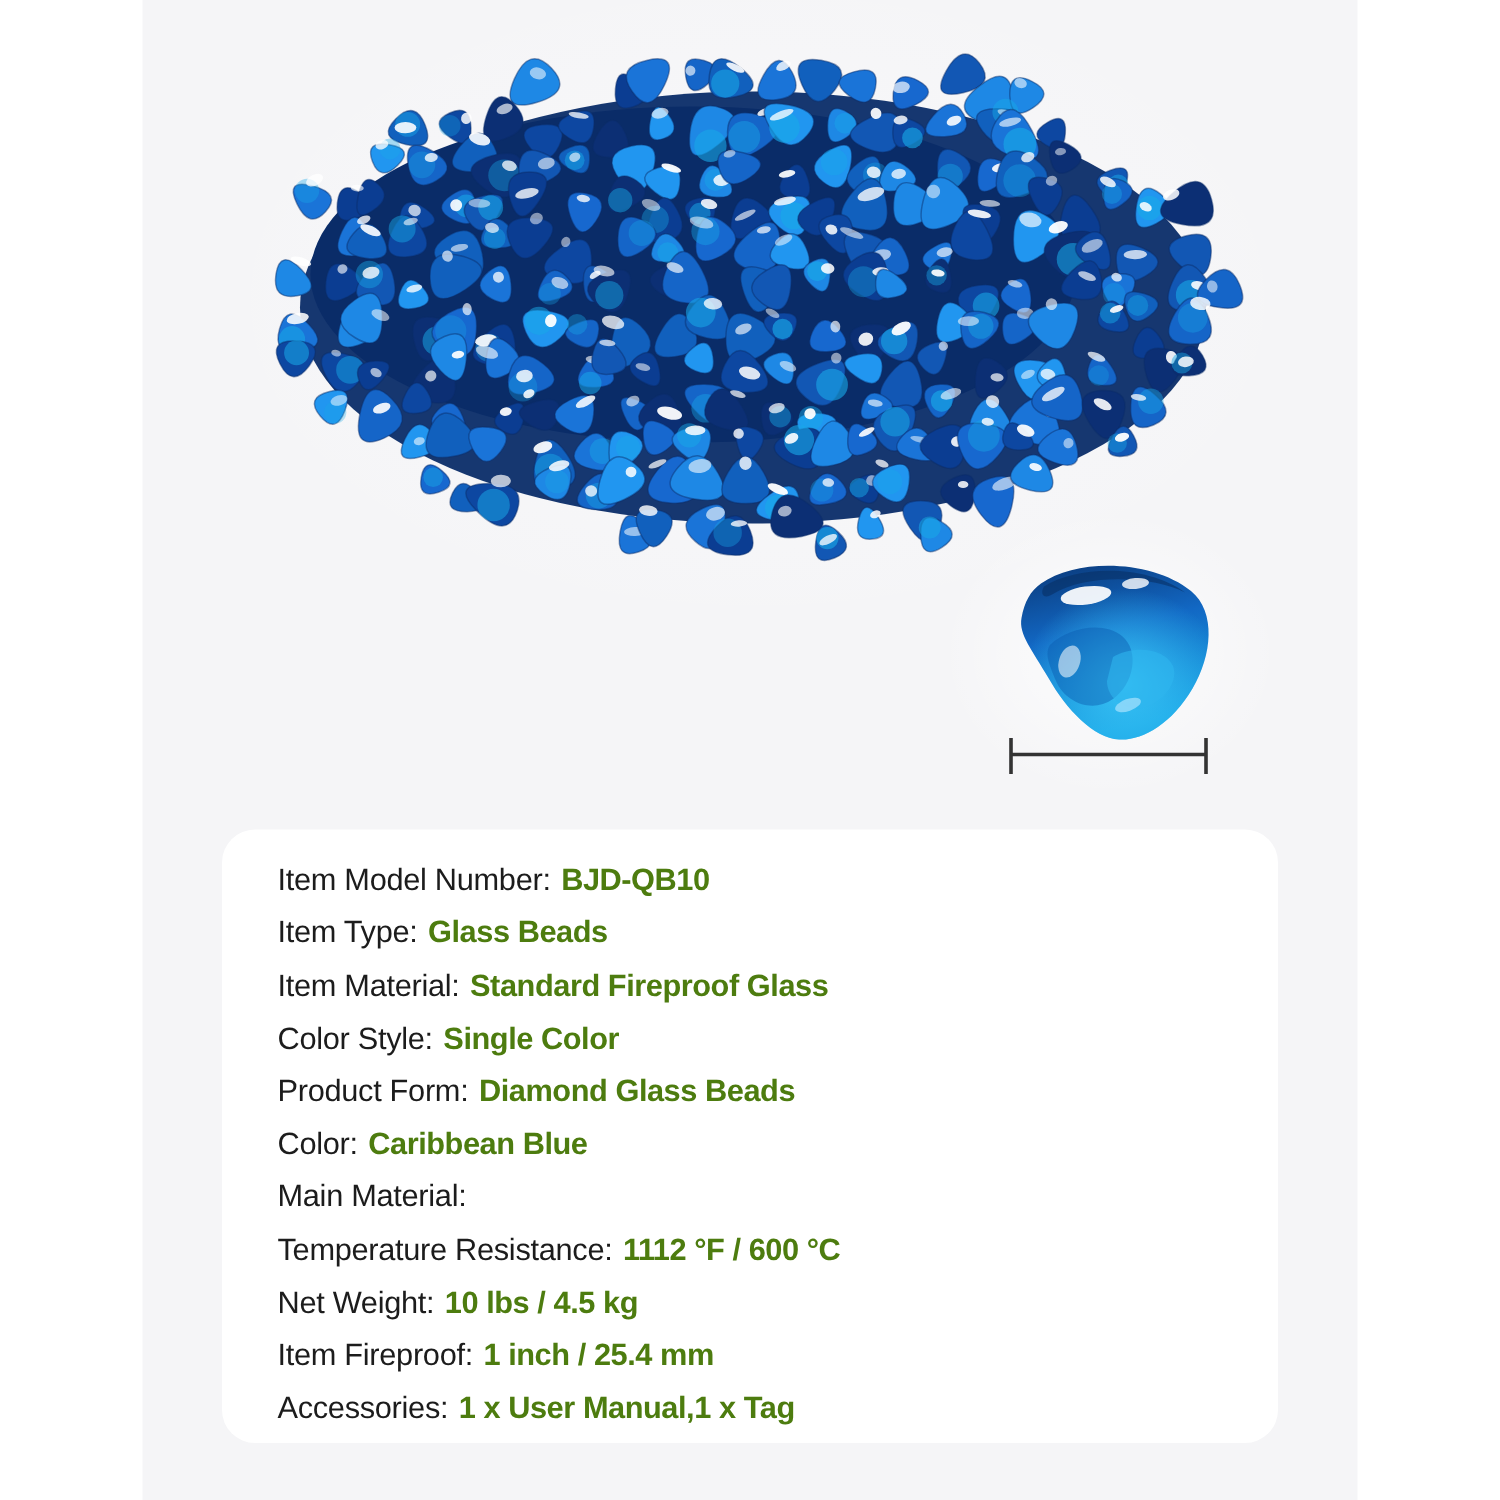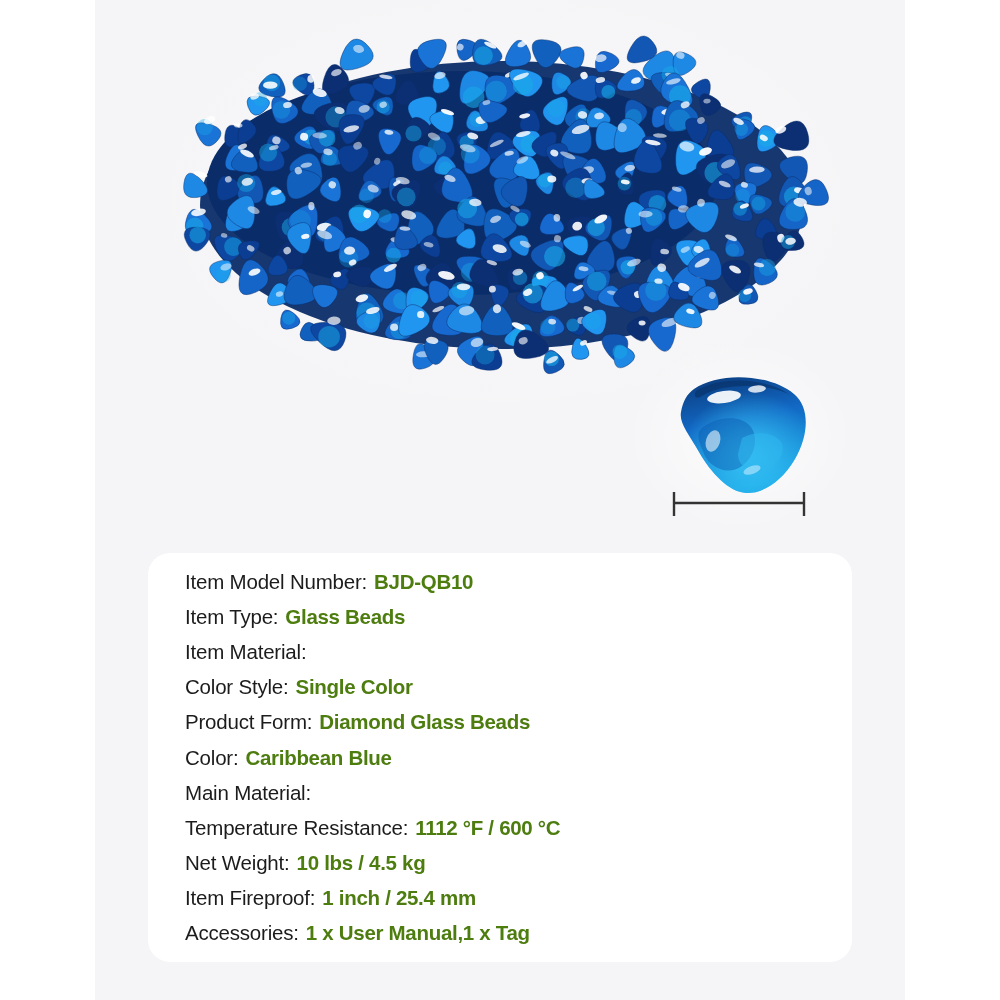--- a/index.html
+++ b/index.html
@@ -8,21 +8,21 @@
   .panel{position:absolute;left:95px;top:0;width:810px;height:1000px;background:#f5f5f7;}
   .photo-layer{position:absolute;left:0;top:0;width:1000px;height:1000px;}
   .bead-glow{position:absolute;left:625px;top:338px;width:230px;height:195px;
     background:radial-gradient(ellipse at center,rgba(255,255,255,0.75) 0%,rgba(255,255,255,0) 70%);}
   .pile-glow{position:absolute;left:140px;top:-20px;width:730px;height:440px;
     background:radial-gradient(ellipse at center,rgba(252,252,253,0.55) 0%,rgba(255,255,255,0) 72%);}
   .measure-label{position:absolute;left:629px;top:512px;width:220px;text-align:center;
     font-size:25px;color:#2b2b2b;letter-spacing:0.2px;margin-top:38px;}
   .card{position:absolute;left:148px;top:553px;width:704px;height:409px;background:#ffffff;
     border-radius:22px;box-sizing:border-box;padding:11px 28px 0 37px;}
-  .row{height:35.2px;display:flex;align-items:center;font-size:20.5px;white-space:nowrap;}
+  .row{height:35.2px;display:flex;align-items:flex-end;font-size:20.5px;white-space:nowrap;}
   .lbl{color:#1c1c1c;letter-spacing:-0.2px;}
   .val{color:#4d7c0f;font-weight:700;margin-left:7px;letter-spacing:-0.3px;}
 </style>
 </head>
 <body>
 
 <div class="stage">
 
   <div class="panel"></div>
   <div class="pile-glow"></div>
@@ -568,20 +568,21 @@
     <div class="row">
       <span class="lbl">Item Model Number:</span>
       <span class="val">BJD-QB10</span>
     </div>
     <div class="row">
       <span class="lbl">Item Type:</span>
       <span class="val">Glass Beads</span>
     </div>
     <div class="row">
       <span class="lbl">Item Material:</span>
+      <span class="val">Standard Fireproof Glass</span>
     </div>
     <div class="row">
       <span class="lbl">Color Style:</span>
       <span class="val">Single Color</span>
     </div>
     <div class="row">
       <span class="lbl">Product Form:</span>
       <span class="val">Diamond Glass Beads</span>
     </div>
     <div class="row">

